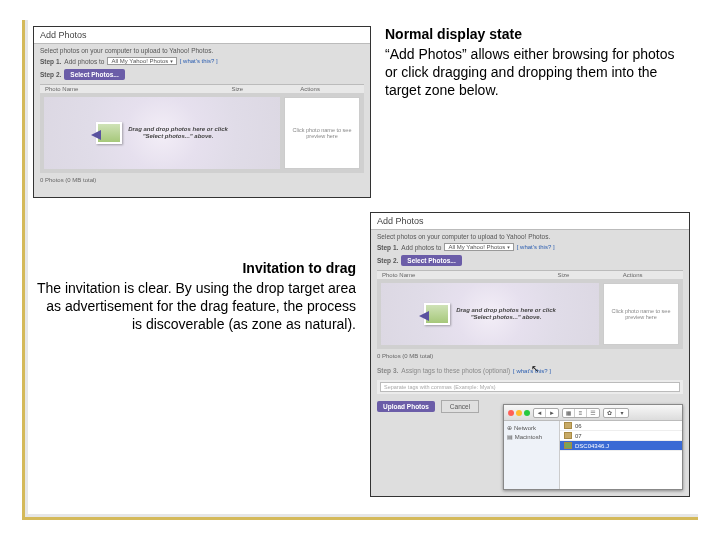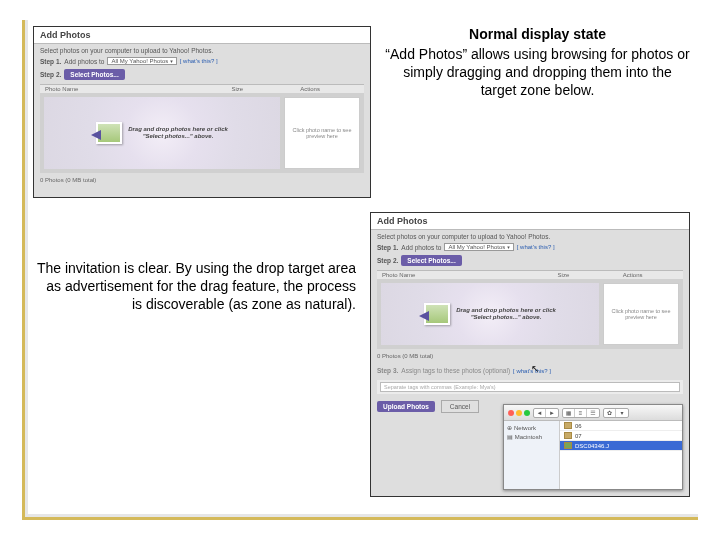--- a/index.html
+++ b/index.html
@@ -24,38 +24,37 @@
   .row {
     display: flex;
     gap: 14px;
   }
   .row.top { margin-bottom: 14px; }
   .col-text {
     flex: 1 1 0;
     font-size: 14px;
     line-height: 1.28;
     color: #000;
-    text-align: center;
   }
   .col-text.right-align { text-align: right; }
   .heading { font-weight: 700; display: block; margin-bottom: 2px; }
   .screenshot {
     border: 1px solid #333;
     background: #dedede;
     position: relative;
     overflow: hidden;
   }
   .ss-top { width: 338px; height: 172px; }
   .ss-bottom { width: 320px; height: 285px; }
   .ss-titlebar {
     background: #fff;
     border-bottom: 1px solid #bbb;
     padding: 3px 6px;
     font-size: 9px;
-    font-weight: 700;
+    font-weight: 400;
     color: #444;
   }
   .ss-sub {
     padding: 3px 6px 1px 6px;
     font-size: 6.5px;
     color: #555;
   }
   .ss-step {
     padding: 2px 6px;
     font-size: 6.5px;
@@ -278,26 +277,27 @@
             </div>
           </div>
           <div class="sidebox">Click photo name to see preview here</div>
         </div>
       </div>
       <div class="ss-footer">0 Photos (0 MB total)</div>
     </div>
 
     <div class="col-text">
       <span class="heading">Normal display state</span>
-      <span>“Add Photos” allows using browsing for photos or simply dragging and dropping them into the target zone below.</span>
+      <span>“Add Photos” allows either browsing for photos or click dragging and dropping them into the target zone below.</span>
     </div>
   </div>
 
   <div class="row">
     <div class="col-text right-align" style="padding-top:48px;">
+      <span class="heading">Invitation to drag</span>
       <span>The invitation is clear. By using the drop target area as advertisement for the drag feature, the process is discoverable (as zone as natural).</span>
     </div>
 
     <div class="screenshot ss-bottom">
       <div class="ss-titlebar">Add Photos</div>
       <div class="ss-sub">Select photos on your computer to upload to Yahoo! Photos.</div>
       <div class="ss-step">
         <span class="step-bold">Step 1.</span>
         <span>Add photos to</span>
         <span class="dd">

